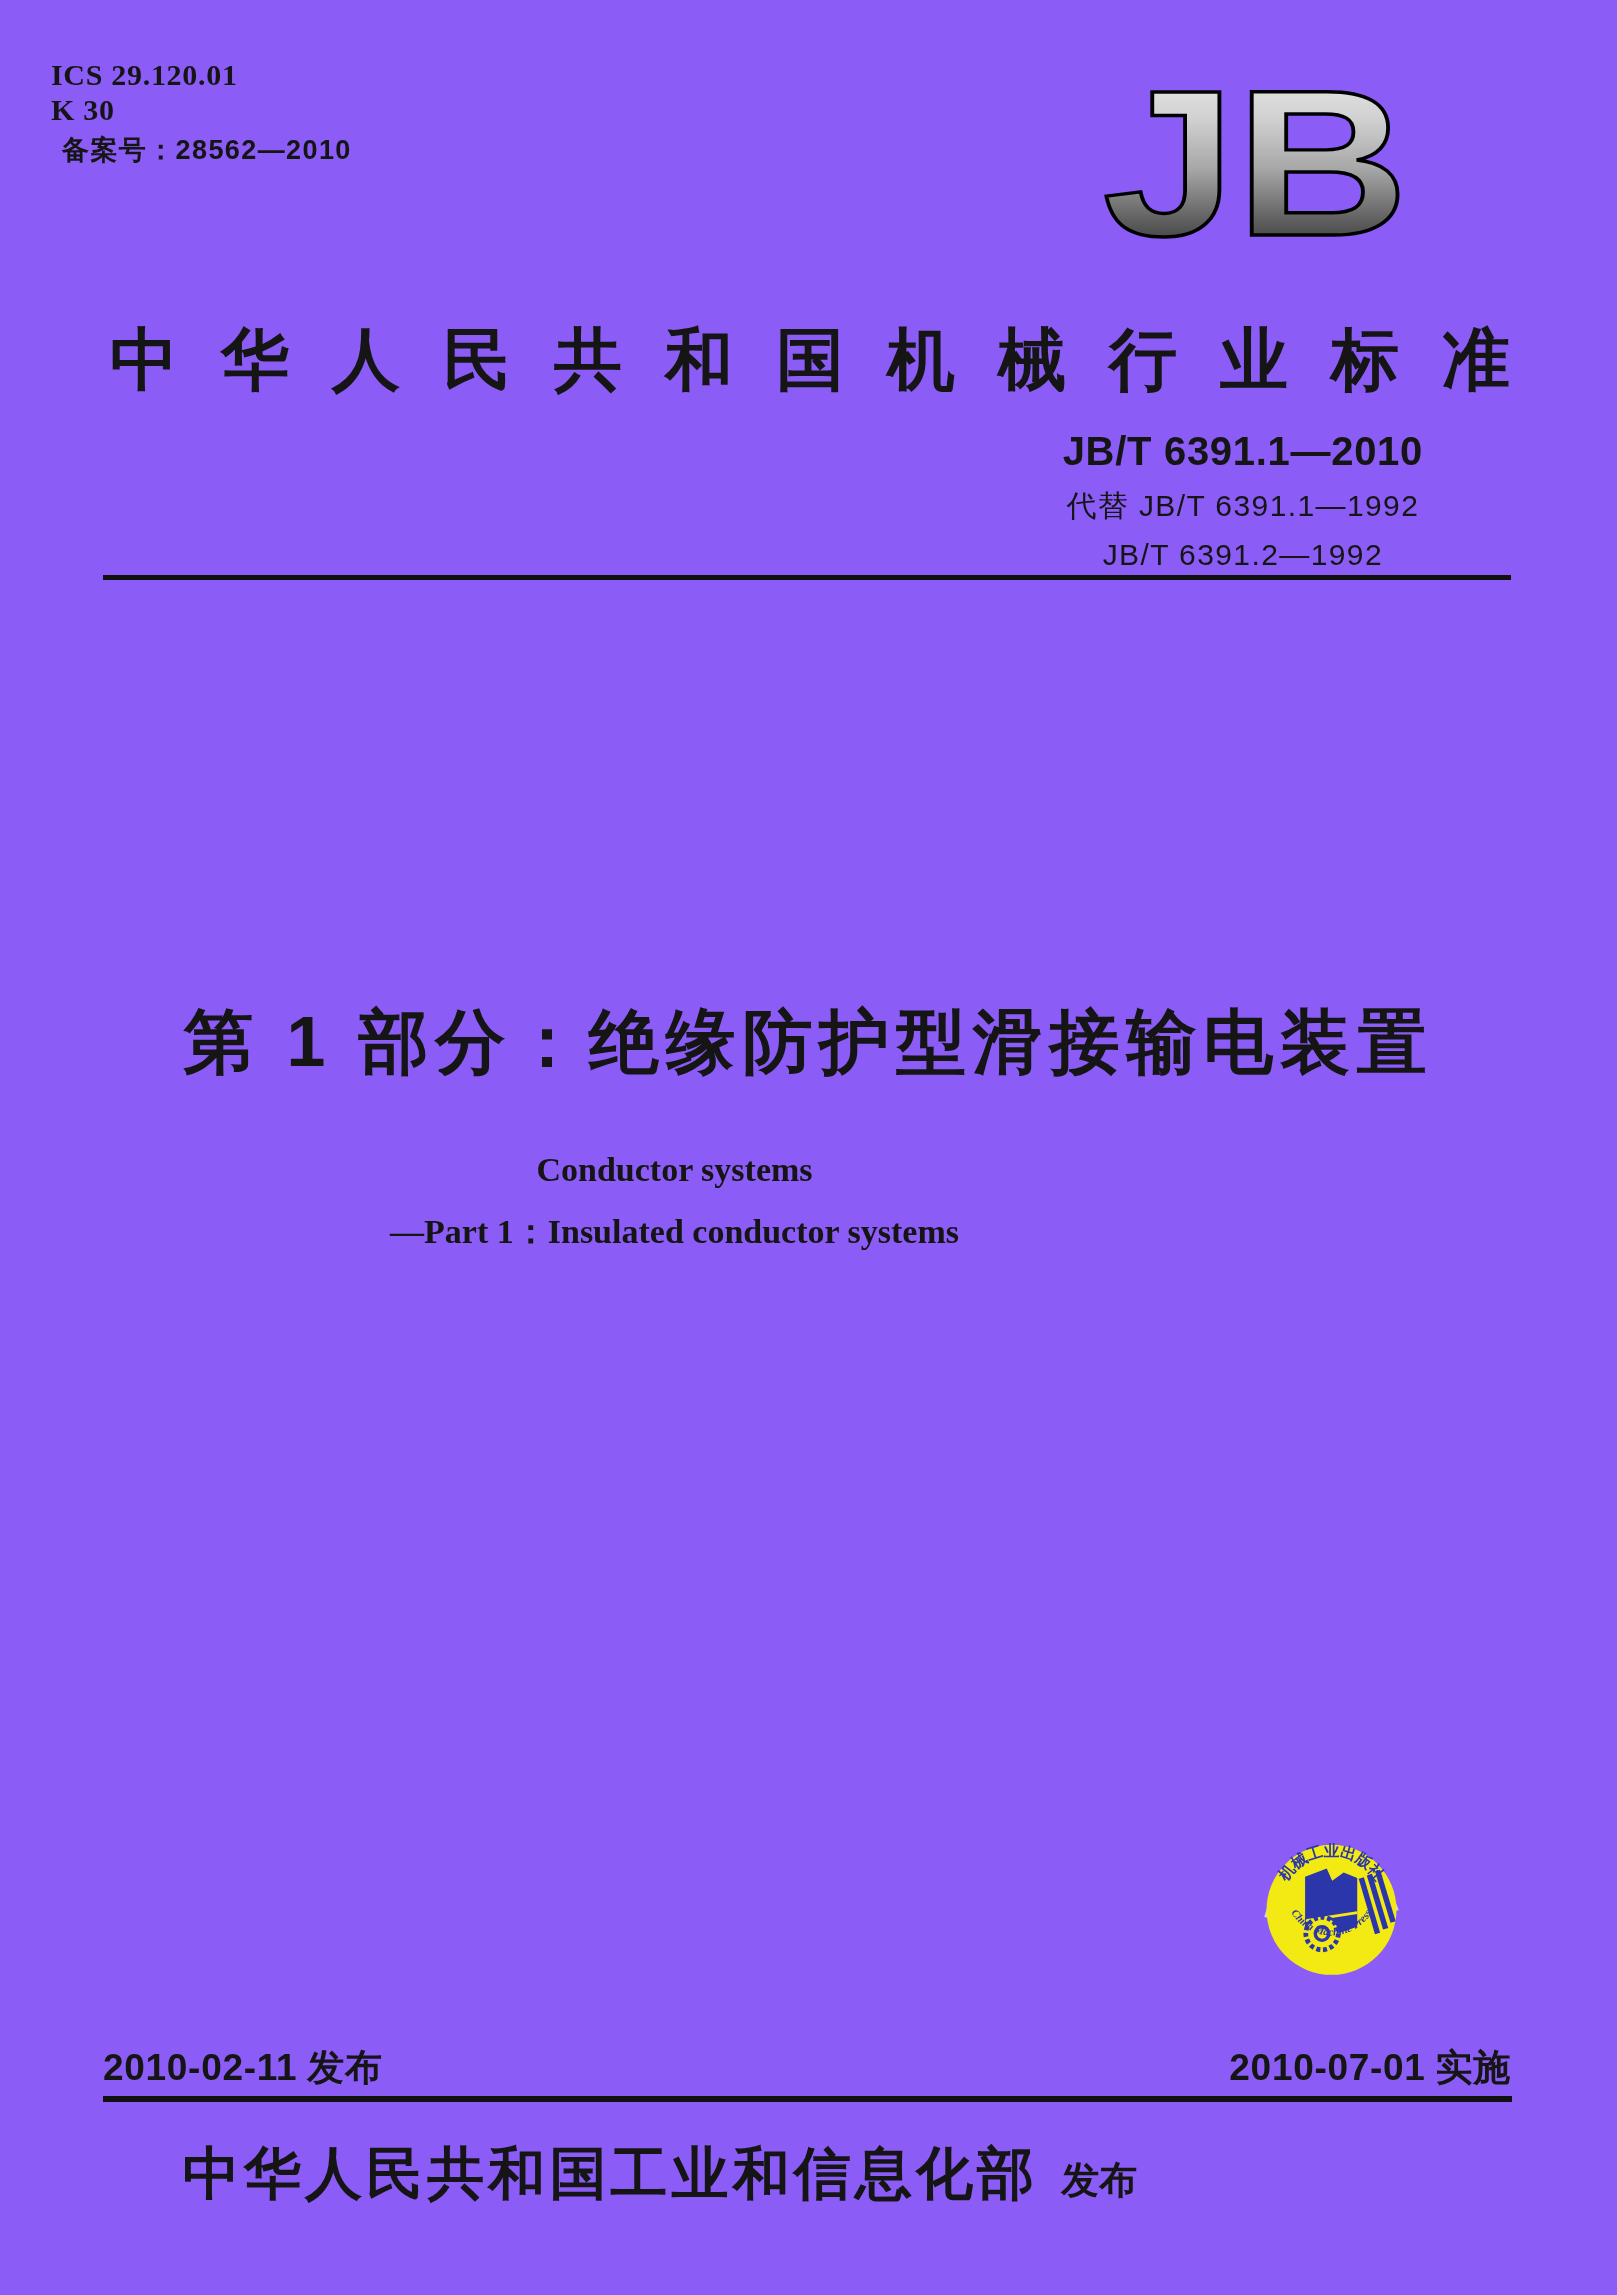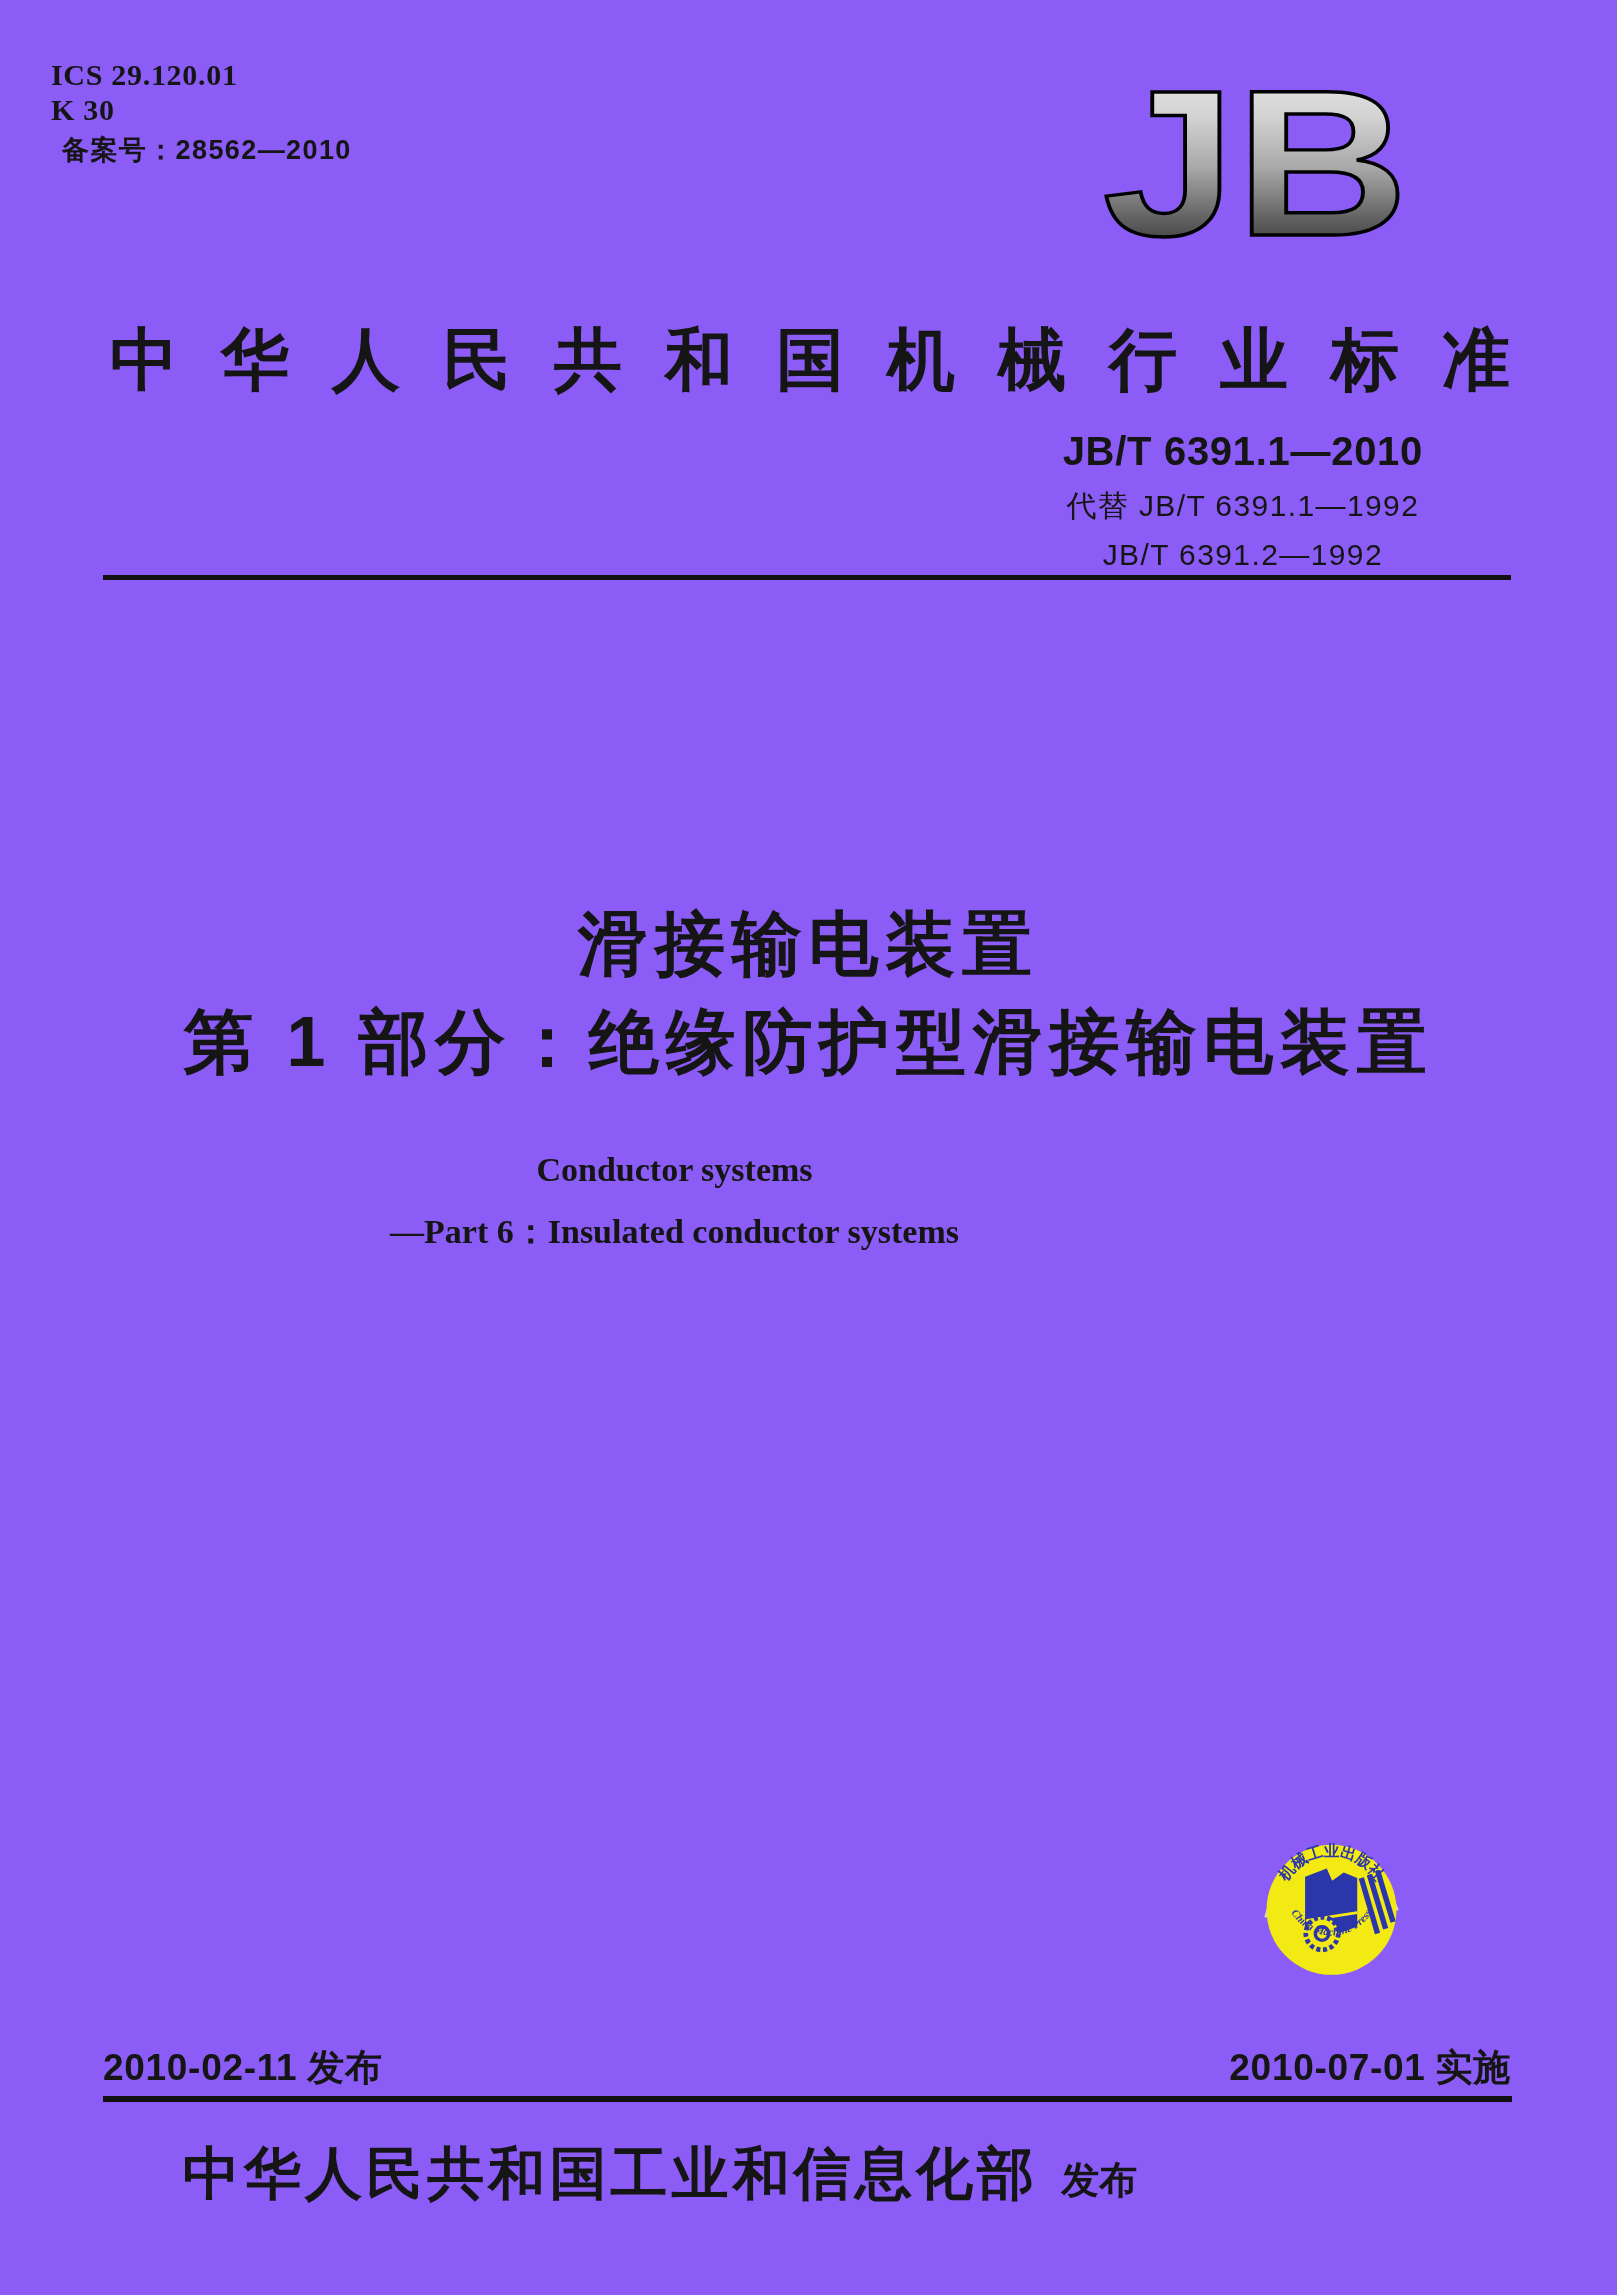--- a/index.html
+++ b/index.html
@@ -92,25 +92,24 @@
     </div>
 
   <div class="std-block">
     <div class="std-number">JB/T 6391.1—2010</div>
     <div class="std-replace">代替 JB/T 6391.1—1992</div>
     <div class="std-replace">JB/T 6391.2—1992</div>
   </div>
 
   <div class="rule-top"></div>
 
-  <div class="title-cn l1">滑接输电装置</div>
   <div class="title-cn l2">第 1 部分：绝缘防护型滑接输电装置</div>
 
   <div class="title-en l1">Conductor systems</div>
-  <div class="title-en l2">—Part 6：Insulated conductor systems</div>
+  <div class="title-en l2">—Part 1：Insulated conductor systems</div>
 
   <svg class="seal" viewBox="0 0 226 226" aria-hidden="true">
 
     <path d="M 16 126 A 101 97 0 0 1 210 116" fill="none" stroke="#d8d6cc" stroke-width="5"></path>
     <circle cx="113" cy="115" r="96" fill="#f3ea14"></circle>
 
     <path d="M74 66 L106 54 L114 72 L131 60 L151 68 L151 140 L99 158 L74 142 Z" fill="#2b36aa"></path>
     <line x1="75" y1="131" x2="151" y2="119" stroke="#f3ea14" stroke-width="4"></line>
     <line x1="157" y1="68" x2="181" y2="150" stroke="#2b36aa" stroke-width="8"></line>
     <line x1="169" y1="63" x2="193" y2="143" stroke="#2b36aa" stroke-width="8"></line>

